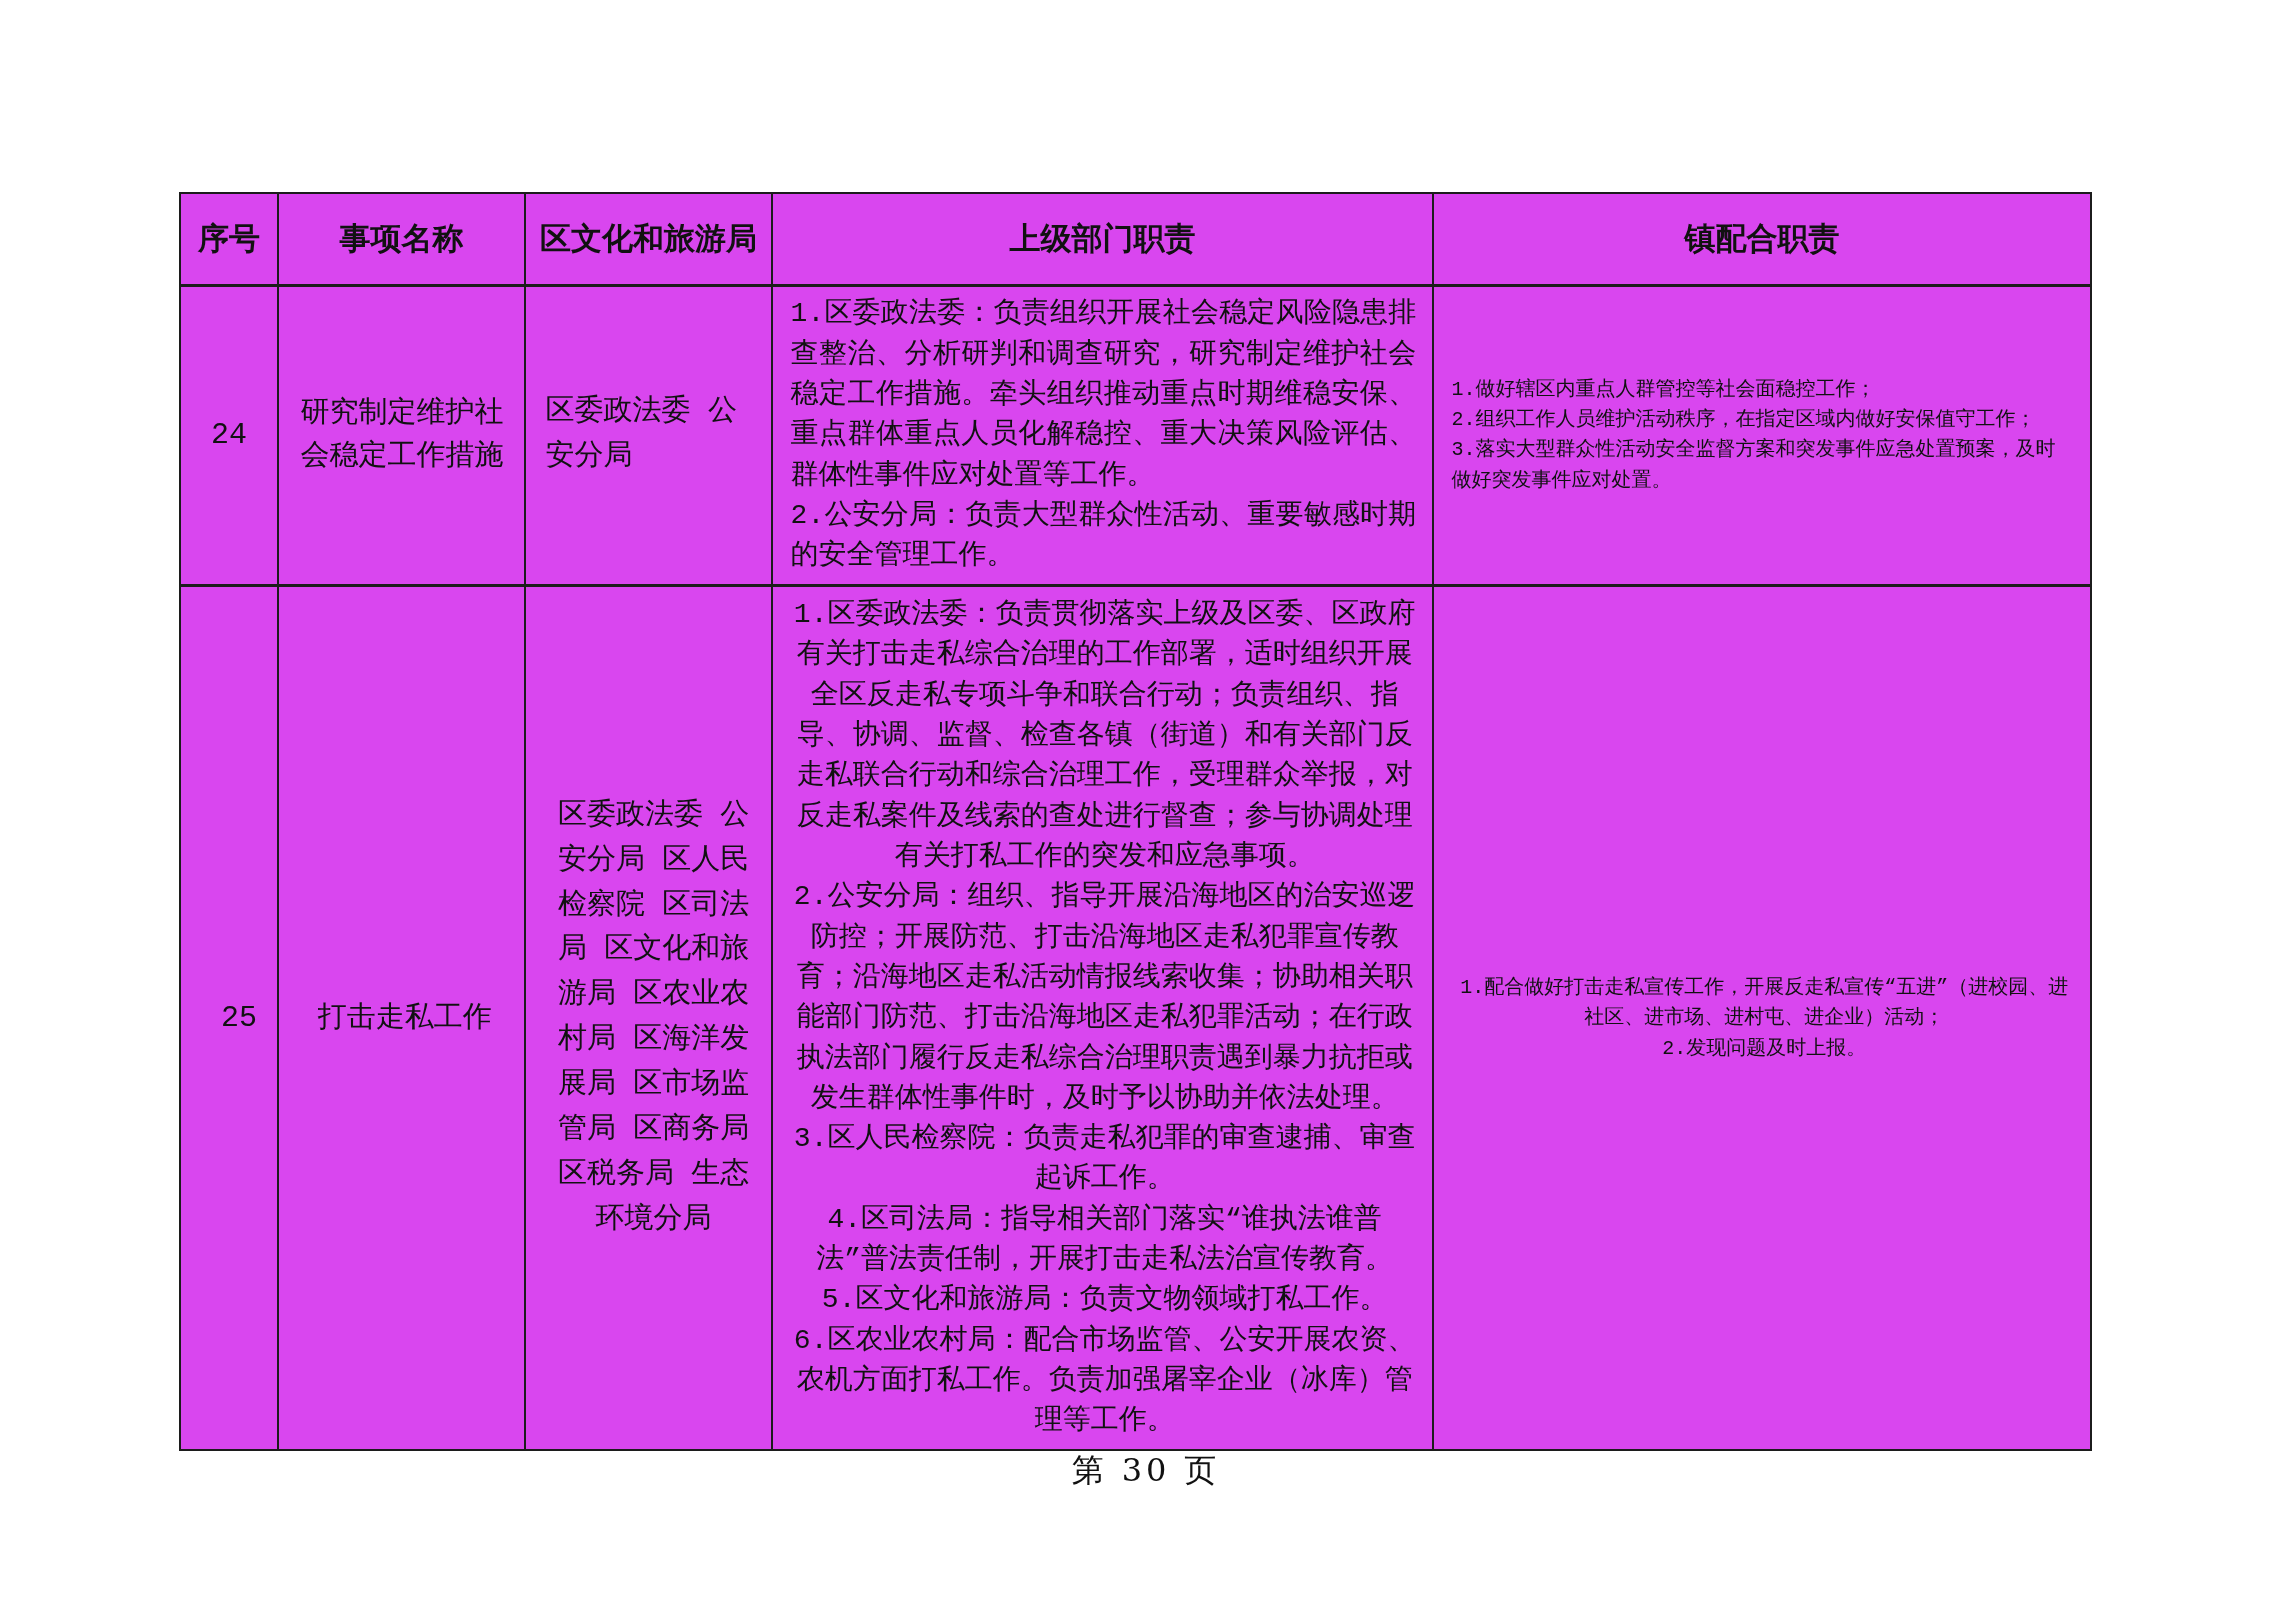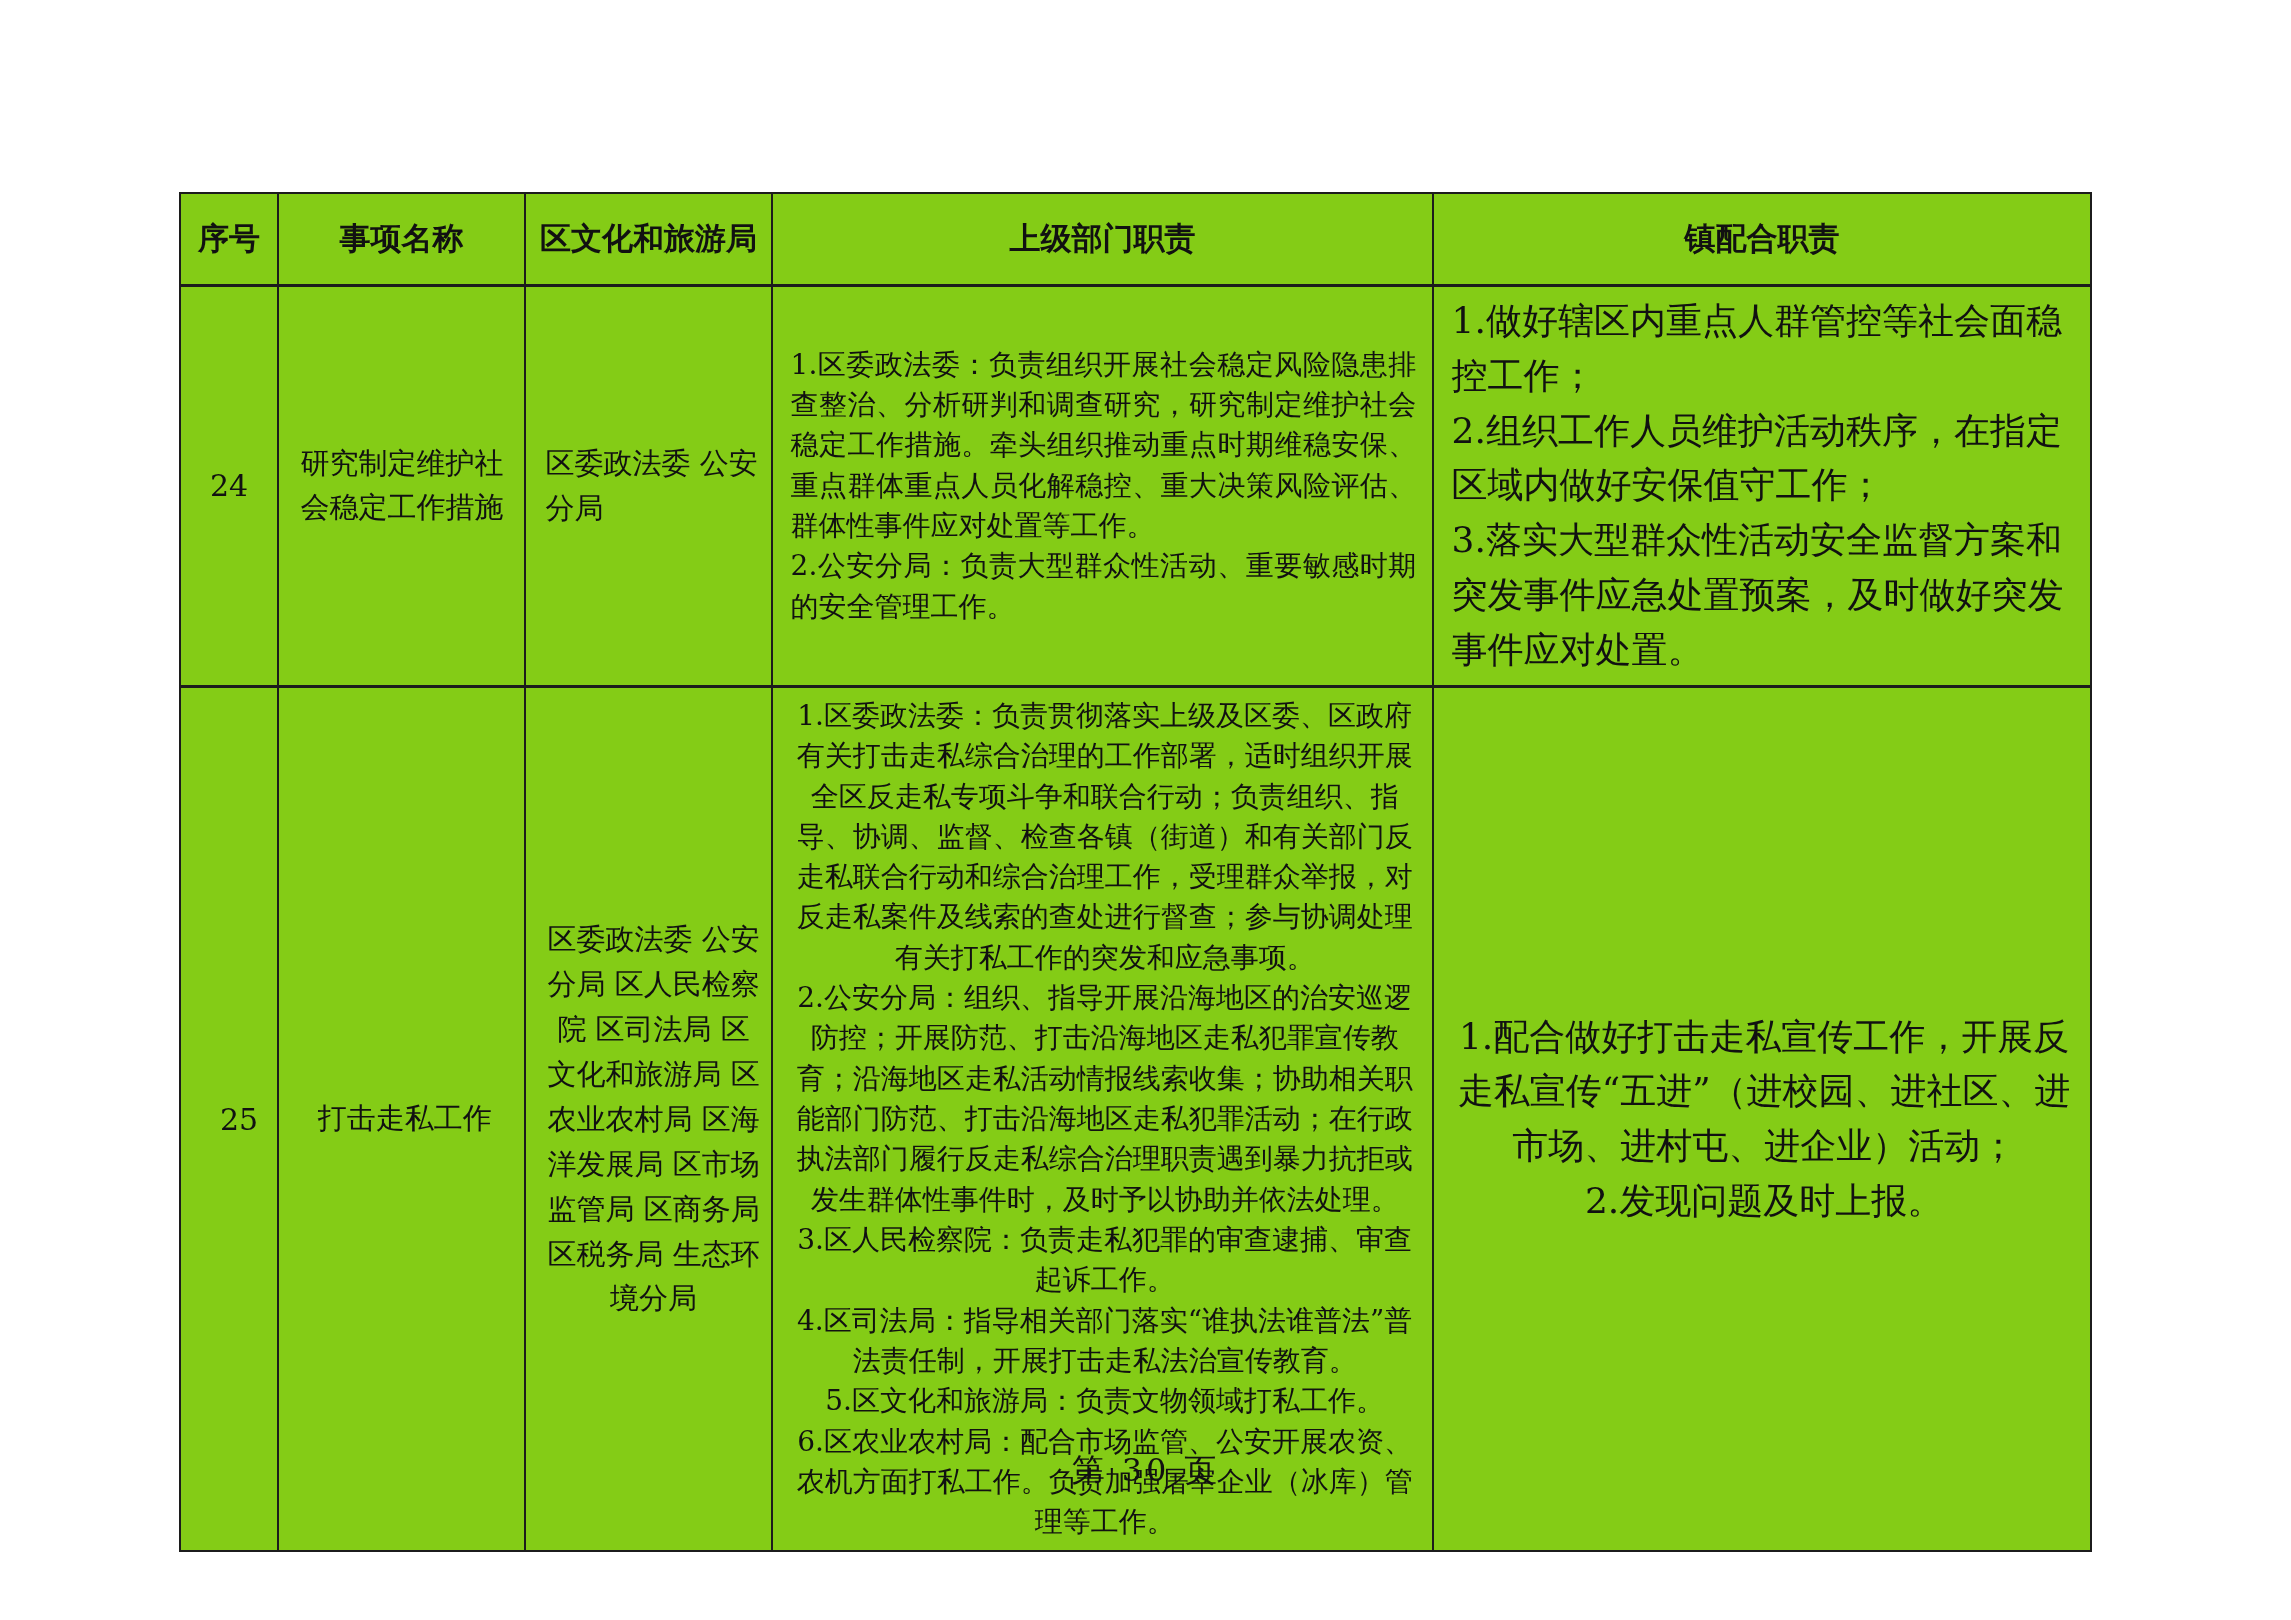--- a/index.html
+++ b/index.html
@@ -14,21 +14,22 @@
     font-family: "DejaVu Serif", "Liberation Serif", serif;
     color: #111111;
   }
   .doc-table {
     position: absolute;
     left: 179px;
     top: 192px;
     width: 1910px;
     border-collapse: collapse;
     table-layout: fixed;
-    background: #84cc16;
+    background: #d946ef;
+    font-family: Liberation Mono, monospace;
   }
   .doc-table td, .doc-table th {
     border: 2px solid #1c1c1c;
     vertical-align: middle;
     box-sizing: border-box;
     overflow: hidden;
   }
   .doc-table tr.hdr th, .doc-table tr.hdr td { border-bottom-width: 3.9px; }
   .doc-table { border: 2.9px solid #1c1c1c; }
   .doc-table tr.row-sep td { border-top-width: 3.9px; padding-left: 20px; }
@@ -57,21 +58,21 @@
     padding: 0 9.8px 0 19.6px;
   }
   td.duty {
     font-size: 28px;
     line-height: 1.44;
     text-align: justify;
     padding: 7.8px 15.7px 7.8px 17.6px;
     white-space: pre-line;
   }
   td.duty-town {
-    font-size: 36px;
+    font-size: 20px;
     line-height: 1.52;
     text-align: left;
     padding: 7.8px 15.7px 7.8px 17.6px;
     white-space: pre-line;
   }
   tr.r24 td { height: 279px; }
   tr.r25 td { height: 856px; text-align: center; }
   .page-footer {
     position: absolute;
     left: 0;

